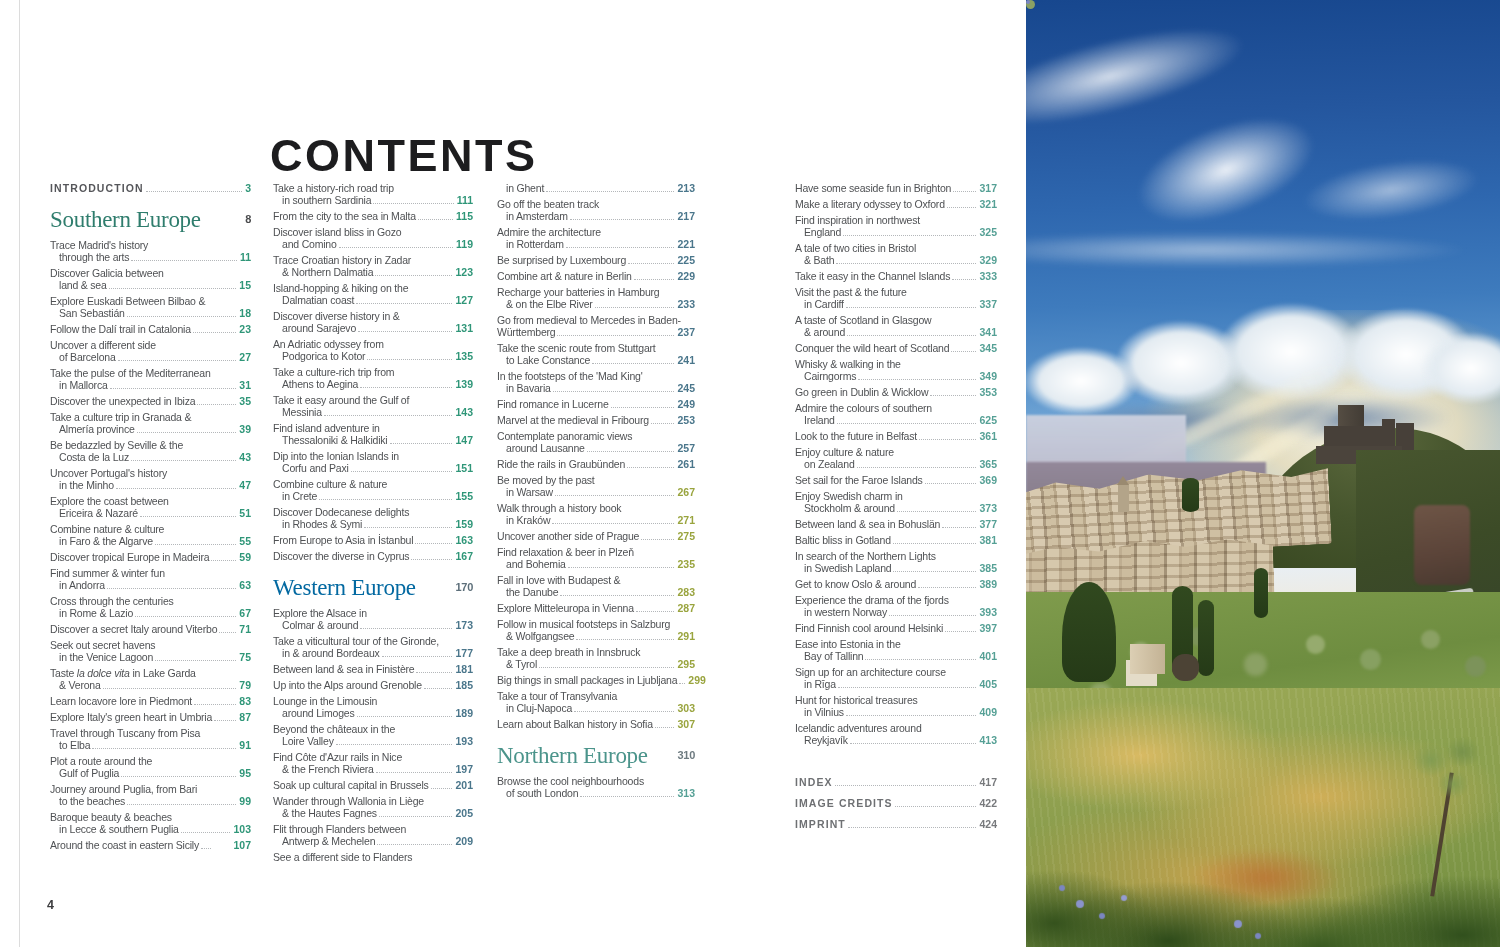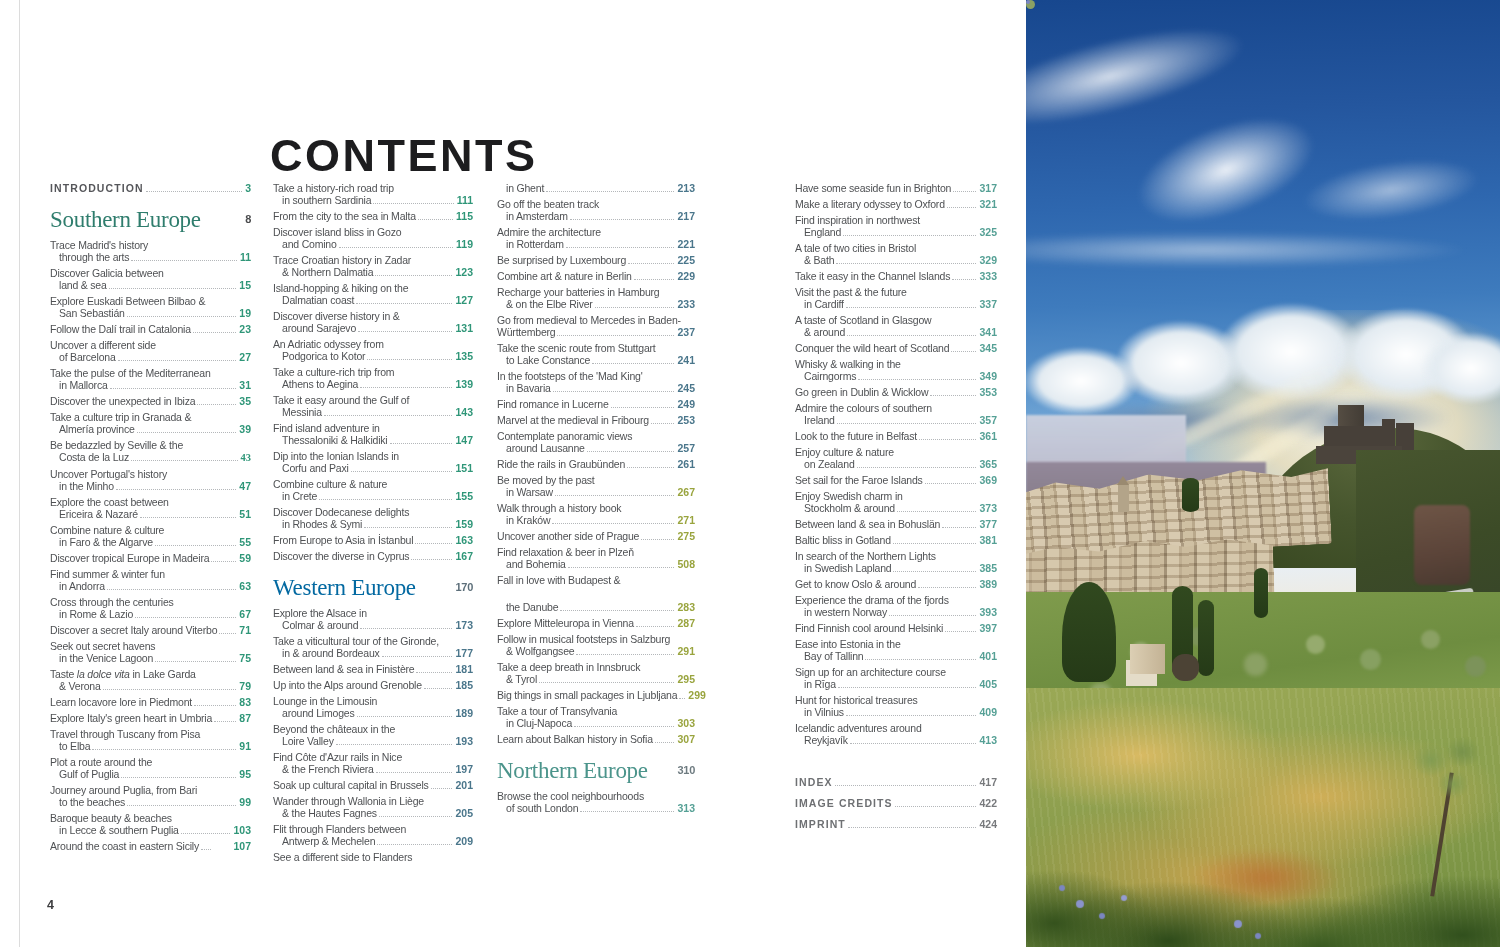--- a/index.html
+++ b/index.html
@@ -177,21 +177,21 @@
         <span class="txt"><span>land &amp; sea</span></span>
         <span class="dots"></span>
         <span class="pg" style="color: rgb(47, 150, 120);">15</span>
       </div>
     </div>
     <div class="entry">
       <div class="line"><span>Explore Euskadi Between Bilbao &amp;</span></div>
       <div class="line lastline cont">
         <span class="txt"><span>San Sebastián</span></span>
         <span class="dots"></span>
-        <span class="pg" style="color: rgb(47, 150, 120);">19</span>
+        <span class="pg" style="color: rgb(47, 150, 120);">18</span>
       </div>
     </div>
     <div class="entry">
       <div class="line lastline">
         <span class="txt"><span>Follow the Dalí trail in Catalonia</span></span>
         <span class="dots"></span>
         <span class="pg" style="color: rgb(47, 150, 120);">23</span>
       </div>
     </div>
     <div class="entry">
@@ -223,21 +223,21 @@
         <span class="txt"><span>Almería province</span></span>
         <span class="dots"></span>
         <span class="pg" style="color: rgb(47, 150, 120);">39</span>
       </div>
     </div>
     <div class="entry">
       <div class="line"><span>Be bedazzled by Seville &amp; the</span></div>
       <div class="line lastline cont">
         <span class="txt"><span>Costa de la Luz</span></span>
         <span class="dots"></span>
-        <span class="pg" style="color: rgb(47, 150, 120); font-family: Liberation Serif, serif;">43</span>
+        <span class="pg" style="color: rgb(47, 150, 120);">43</span>
       </div>
     </div>
     <div class="entry">
       <div class="line"><span>Uncover Portugal's history</span></div>
       <div class="line lastline cont">
         <span class="txt"><span>in the Minho</span></span>
         <span class="dots"></span>
         <span class="pg" style="color: rgb(47, 150, 120);">47</span>
       </div>
     </div>
@@ -683,29 +683,29 @@
         <span class="txt"><span>Uncover another side of Prague</span></span>
         <span class="dots"></span>
         <span class="pg" style="color: rgb(153, 164, 62);">275</span>
       </div>
     </div>
     <div class="entry">
       <div class="line"><span>Find relaxation &amp; beer in Plzeň</span></div>
       <div class="line lastline cont">
         <span class="txt"><span>and Bohemia</span></span>
         <span class="dots"></span>
-        <span class="pg" style="color: rgb(153, 164, 62);">508</span>
+        <span class="pg" style="color: rgb(153, 164, 62);">235</span>
       </div>
     </div>
     <div class="entry">
       <div class="line"><span>Fall in love with Budapest &amp;</span></div>
       <div class="line lastline cont">
         <span class="txt"><span>the Danube</span></span>
         <span class="dots"></span>
-        <span class="pg" style="color: rgb(153, 164, 62); margin-top: 15px;">283</span>
+        <span class="pg" style="color: rgb(153, 164, 62);">283</span>
       </div>
     </div>
     <div class="entry">
       <div class="line lastline">
         <span class="txt"><span>Explore Mitteleuropa in Vienna</span></span>
         <span class="dots"></span>
         <span class="pg" style="color: rgb(153, 164, 62);">287</span>
       </div>
     </div>
     <div class="entry">
@@ -836,21 +836,21 @@
         <span class="txt"><span>Go green in Dublin &amp; Wicklow</span></span>
         <span class="dots"></span>
         <span class="pg" style="color: rgb(85, 160, 149);">353</span>
       </div>
     </div>
     <div class="entry">
       <div class="line"><span>Admire the colours of southern</span></div>
       <div class="line lastline cont">
         <span class="txt"><span>Ireland</span></span>
         <span class="dots"></span>
-        <span class="pg" style="color: rgb(85, 160, 149);">357</span>
+        <span class="pg" style="color: rgb(85, 160, 149);">625</span>
       </div>
     </div>
     <div class="entry">
       <div class="line lastline">
         <span class="txt"><span>Look to the future in Belfast</span></span>
         <span class="dots"></span>
         <span class="pg" style="color: rgb(85, 160, 149);">361</span>
       </div>
     </div>
     <div class="entry">

